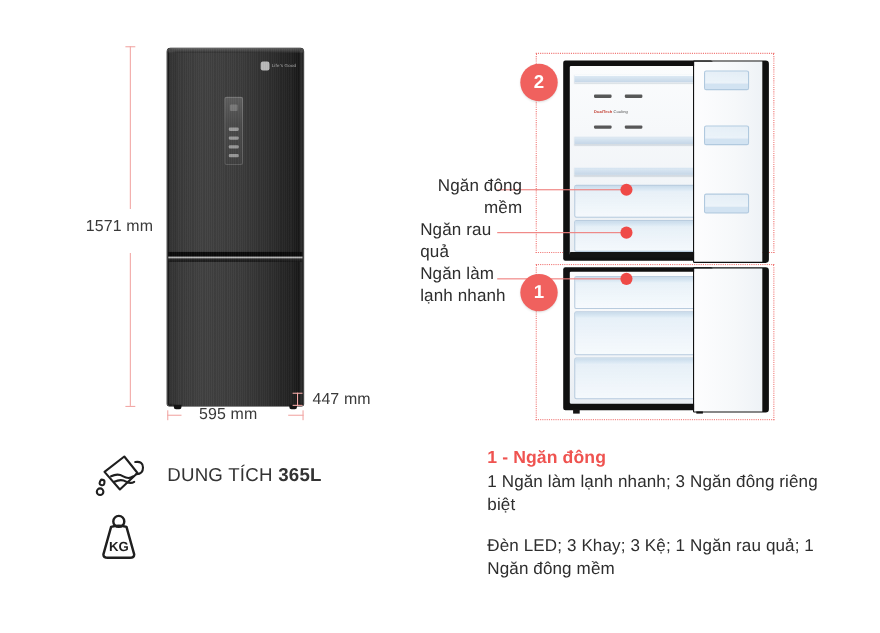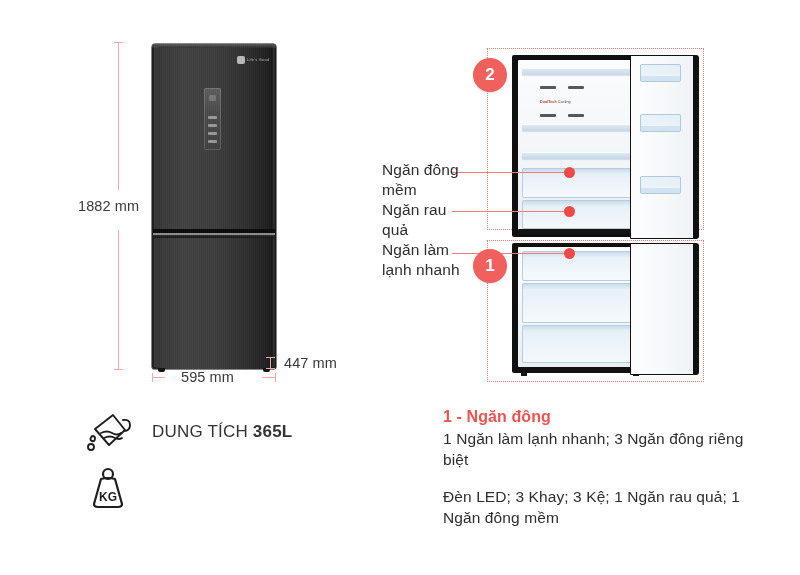--- a/index.html
+++ b/index.html
@@ -359,21 +359,21 @@
 </style>
 </head>
 <body>
 
 <div class="stage">
 
   <div class="dim-cap-h" style="left:114px; top:42px;"></div>
   <div class="dim-line-v" style="left:118px; top:42px; height:148px;"></div>
   <div class="dim-line-v" style="left:118px; top:230px; height:139px;"></div>
   <div class="dim-cap-h" style="left:114px; top:369px;"></div>
-  <div class="dim-text" style="left:78px; top:198px;">1882  mm</div>
+  <div class="dim-text" style="left:78px; top:198px;">1571  mm</div>
 
   <div id="closed-fridge">
     <div class="fridge-body">
       <div class="fridge-top-edge"></div>
       <div class="fridge-left-shine"></div>
       <div class="fridge-right-shine"></div>
 
       <div class="brand-logo">
         <span class="mark"></span>
         <span class="wordmark">Life's Good</span>
@@ -475,21 +475,21 @@
   </div>
 
   <div class="leader" style="left:452px; top:172px; width:122px;"></div>
   <div class="leader" style="left:452px; top:211px; width:122px;"></div>
   <div class="leader" style="left:452px; top:253px; width:122px;"></div>
 
   <div class="dot-marker" style="left:564px; top:167px;"></div>
   <div class="dot-marker" style="left:564px; top:206px;"></div>
   <div class="dot-marker" style="left:564px; top:248px;"></div>
 
-  <div class="callout" style="left:382px; top:160px;">Ngăn đông
+  <div class="callout" style="left:398px; top:160px;text-align:right;">Ngăn đông
 mềm</div>
   <div class="callout" style="left:382px; top:200px;">Ngăn rau
 quả</div>
   <div class="callout" style="left:382px; top:240px;">Ngăn làm
 lạnh nhanh</div>
 
   <div class="badge" style="left:473px; top:58px;">2</div>
   <div class="badge" style="left:473px; top:249px;">1</div>
 
   <div id="feature-block">

